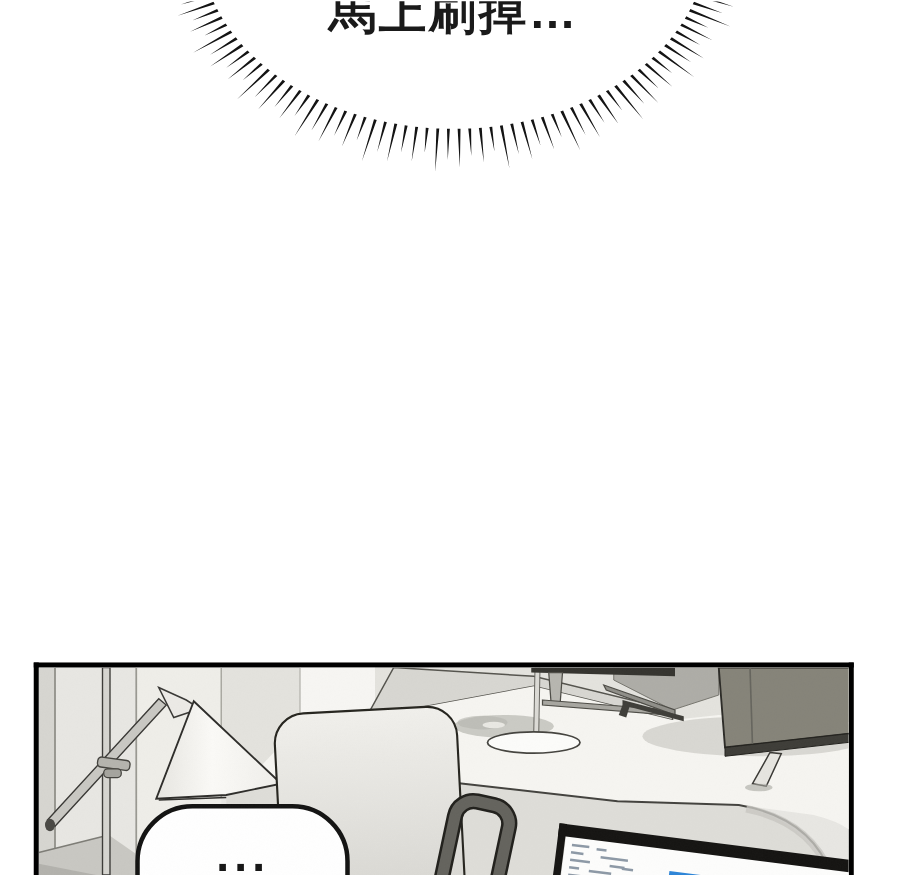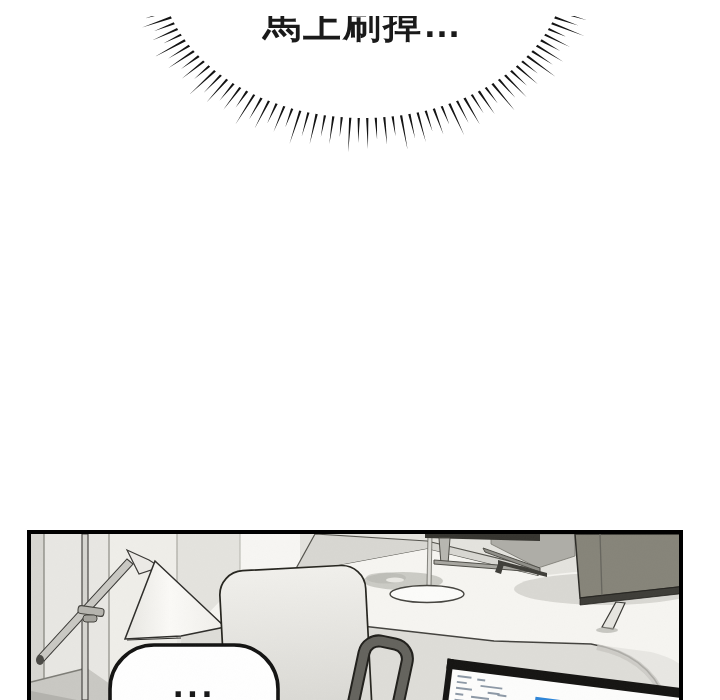--- a/index.html
+++ b/index.html
@@ -1,21 +1,21 @@
 <!DOCTYPE html>
 <html><head>
 <meta charset="utf-8">
 <style>
   html,body{margin:0;padding:0;}
   body{
     width:720px;height:700px;overflow:hidden;position:relative;
     background:#ffffff;
     font-family:"Liberation Sans", sans-serif;
   }
-  .burst-wrap{position:absolute;left:0;top:16px;width:720px;height:160px;overflow:hidden;}
+  .burst-wrap{position:absolute;left:0;top:1px;width:720px;height:160px;overflow:hidden;}
   .burst-text{
     position:absolute;top:-17px;left:363px;transform:translateX(-50%);
     font-size:38px;font-weight:700;color:#1a1a1a;letter-spacing:2px;
     white-space:nowrap;z-index:2;
   }
   .comic-panel{
     position:absolute;left:27px;top:530px;width:656px;height:170px;
     box-sizing:border-box;border:4px solid #000;border-bottom:none;
     background:#e9e8e4;overflow:hidden;
   }

